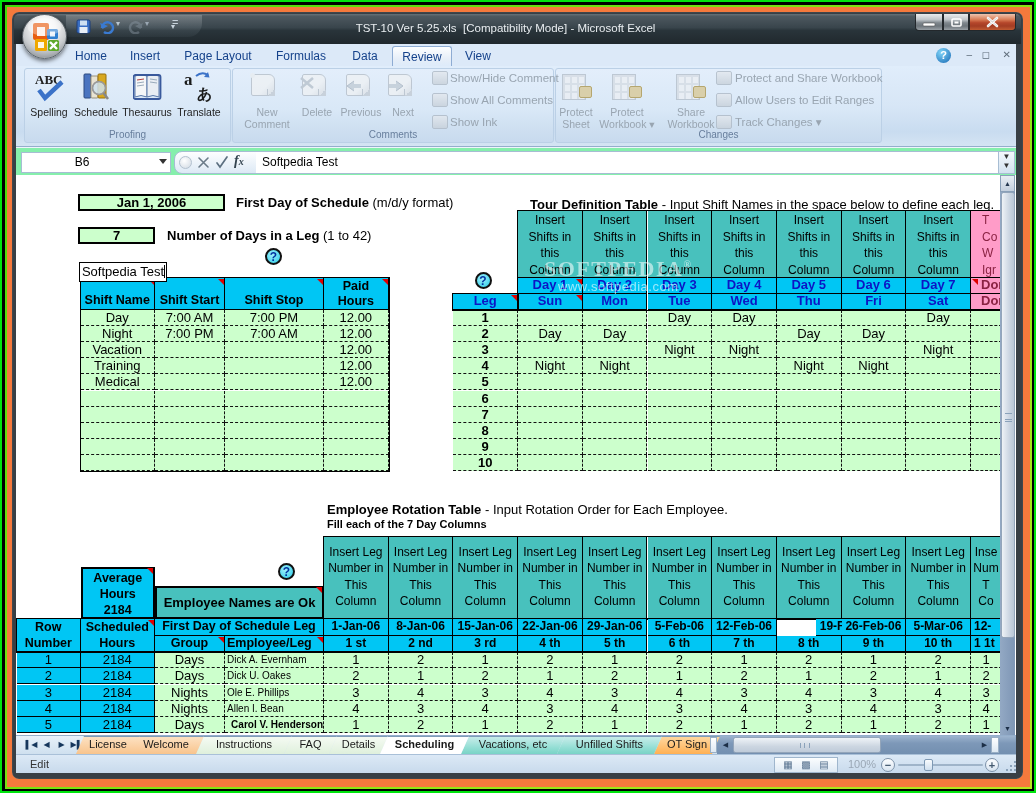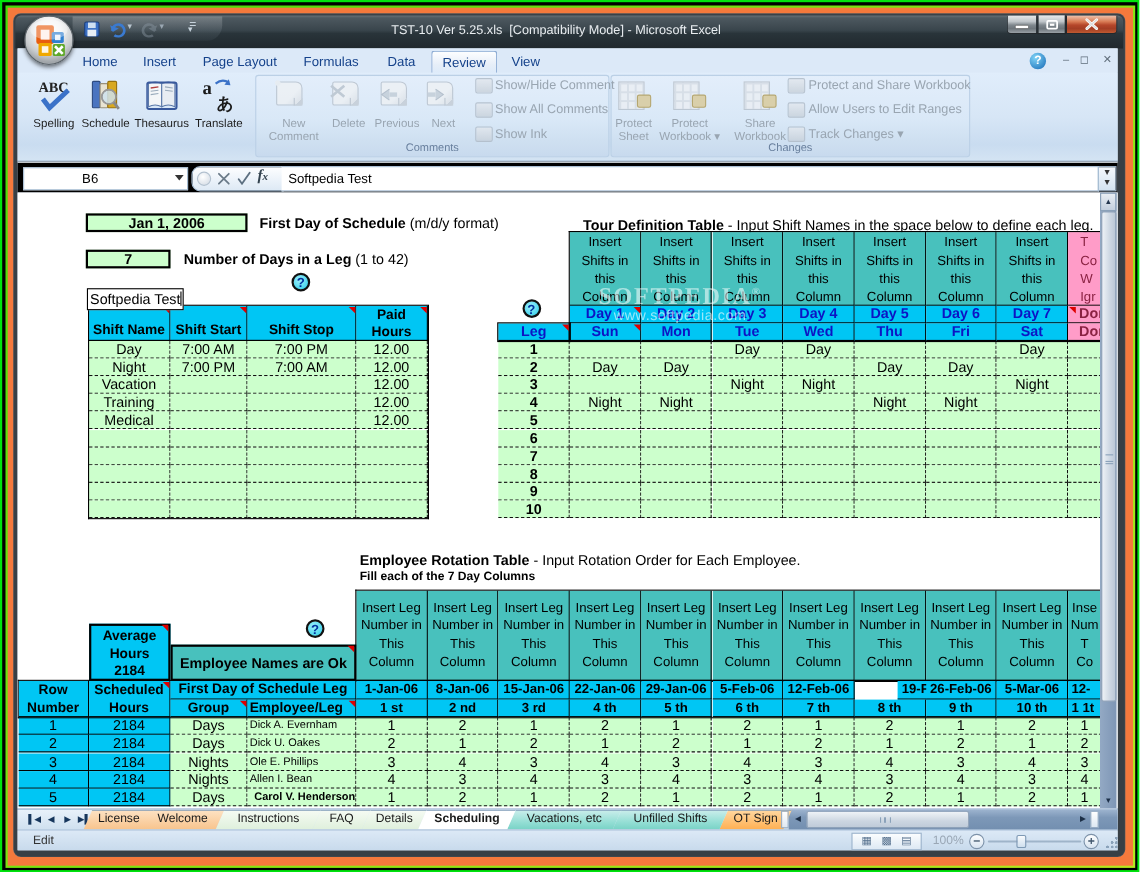--- a/index.html
+++ b/index.html
@@ -40,21 +40,21 @@
 .note:after{content:"";position:absolute;right:-1px;bottom:-1px;width:7px;height:7px;background:linear-gradient(135deg,transparent 50%,#c3cbd4 50%);border-left:1px solid #b6bfc9;}
 .spark{position:absolute;left:-4px;top:-4px;width:9px;height:9px;background:radial-gradient(circle,#e8ecf0 2px,transparent 3px);}
 .sico{position:absolute;width:14px;height:12px;background:linear-gradient(#e3e8ee,#c8d1da);border:1px solid #aeb9c5;border-radius:2px;opacity:.8;}
 .pgrid{position:absolute;width:30px;height:26px;opacity:.75;}
 .pgrid:before{content:"";position:absolute;left:0;top:0;width:22px;height:24px;background:
  linear-gradient(#d5dbe2 2px,transparent 2px) 0 0/100% 8px,
  linear-gradient(90deg,#d5dbe2 2px,transparent 2px) 0 0/7px 100%,#eceff3;border:1px solid #b2bcc7;}
 .pgrid:after{content:"";position:absolute;right:0;bottom:2px;width:11px;height:10px;background:#d8c690;border:1px solid #a89042;border-radius:2px;box-shadow:0 -5px 0 -2px transparent;}
 
 
-#fbar{position:relative;box-sizing:border-box;height:28px;background:#000000;border-top:1px solid #eef5fc;}
+#fbar{position:relative;box-sizing:border-box;height:28px;background:#86efac;border-top:1px solid #eef5fc;}
 #nbox{position:absolute;left:5px;top:4px;width:148px;height:19px;background:#fff;border:1px solid #a7bdd3;}
 #nbox .nb{position:absolute;left:0;right:20px;top:2px;text-align:center;font-size:12px;color:#000;}
 #fxgrp{position:absolute;left:158px;top:3px;width:82px;height:21px;background:linear-gradient(#fdfeff,#dde9f5);border:1px solid #a7bdd3;border-radius:8px 0 0 8px;}
 #finput{position:absolute;left:240px;top:3px;right:17px;height:21px;background:#fff;border:1px solid #a7bdd3;border-left:none;font-size:12px;line-height:21px;padding-left:6px;}
 #fchev{position:absolute;right:1px;top:3px;width:15px;height:21px;background:linear-gradient(#f4f8fc,#d3e2f0);border:1px solid #a7bdd3;color:#333;font-size:8px;text-align:center;line-height:9px;}
 
 #sheet{position:relative;height:560px;background:#fff;overflow:hidden;}
 
 #sheettabs{position:relative;box-sizing:border-box;height:19px;background:linear-gradient(#e8f1fa,#cfe0ef);border-top:1px solid #94aecb;}
 
@@ -157,20 +157,23 @@
         <div class="rtab" style="left:250px;width:70px;">Formulas</div>
         <div class="rtab" style="left:326px;width:46px;">Data</div>
         <div class="rtab active" style="left:376px;width:58px;">Review</div>
         <div class="rtab" style="left:440px;width:44px;">View</div>
         <div id="helpq">?</div>
         <div class="mdi" style="right:44px;">–</div>
         <div class="mdi" style="right:26px;">◻</div>
         <div class="mdi" style="right:5px;">✕</div>
       </div>
       <div id="ribbon">
+        <div class="rgroup" style="left:8px;width:205px;">
+            <div class="rglabel">Proofing</div>
+          </div>
         <div class="rgroup" style="left:539px;width:325px;">
             <div class="rglabel">Changes</div>
           </div>
         <div class="rgroup" style="left:216px;width:320px;">
             <div class="rglabel">Comments</div>
           </div>
 
         <div class="ricon" style="left:14px;top:40px;width:38px;">Spelling</div>
         <svg style="position:absolute;left:18px;top:6px;" width="32" height="30">
             <text x="1" y="12" font-family="Liberation Serif,serif" font-size="13" font-weight="bold" fill="#222">ABC</text>

